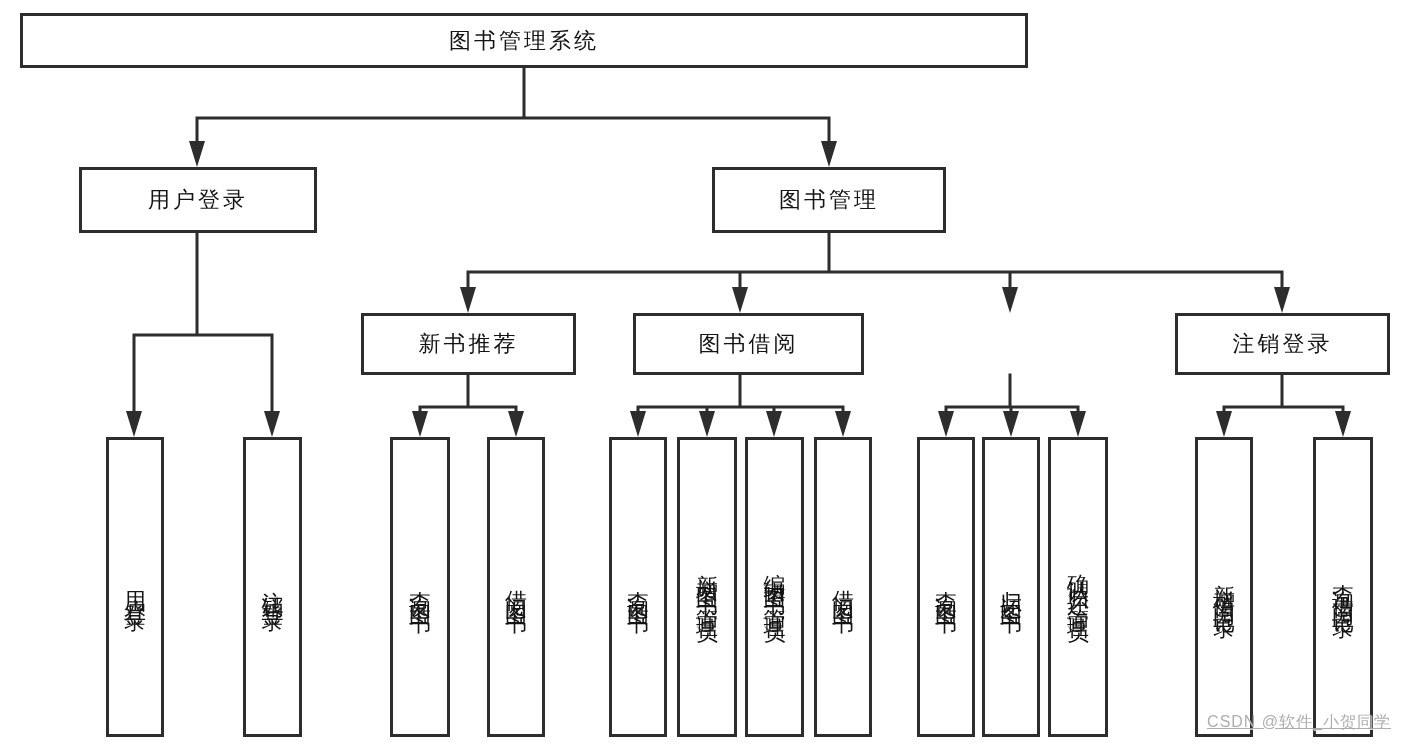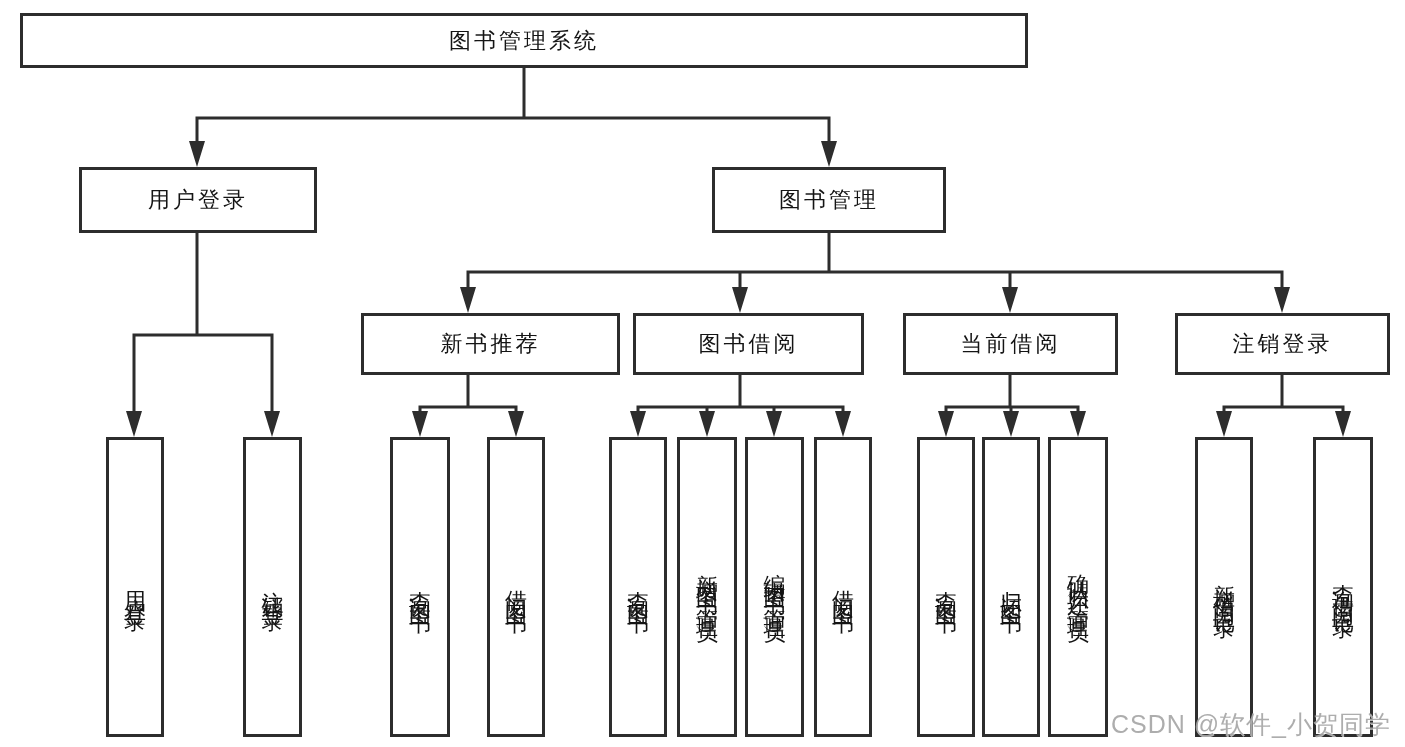--- a/index.html
+++ b/index.html
@@ -57,27 +57,28 @@
     text-orientation: mixed;
     font-size: 22px;
     letter-spacing: 7px;
     line-height: 1;
     white-space: nowrap;
     color: #141414;
   }
   #watermark {
     position: absolute;
     right: 14px;
-    bottom: 6px;
+    bottom: 14px;
     z-index: 3;
-    font-size: 25px;
+    font-size: 16px;
     color: rgba(166, 166, 166, 0.92);
     text-shadow: 1px 1px 0 rgba(255, 255, 255, 0.65);
     letter-spacing: 1px;
     white-space: nowrap;
+    text-decoration: underline;
   }
 </style>
 </head>
 <body>
 
 <div id="stage">
 
   <svg id="connectors" width="1405" height="747" viewBox="0 0 1405 747">
     <g>
       <path class="lines" d="M524 68 V118 M197 118 H829 M197 118 V145 M829 118 V145"></path>
@@ -113,28 +114,25 @@
     <span>图书管理系统</span>
   </div>
 
   <div class="node hbox" style="left:79px; top:167px; width:238px; height:66px;">
     <span>用户登录</span>
   </div>
   <div class="node hbox" style="left:712px; top:167px; width:234px; height:66px;">
     <span>图书管理</span>
   </div>
 
-  <div class="node hbox" style="left:361px; top:313px; width:259px; height:62px;">
+  <div class="node hbox" style="left:361px; top:313px; width:215px; height:62px;">
     <span>新书推荐</span>
   </div>
   <div class="node hbox" style="left:633px; top:313px; width:231px; height:62px;">
     <span>图书借阅</span>
-  </div>
-  <div class="node hbox" style="left:903px; top:313px; width:215px; height:62px;">
-    <span>当前借阅</span>
   </div>
   <div class="node hbox" style="left:1175px; top:313px; width:215px; height:62px;">
     <span>注销登录</span>
   </div>
 
   <div class="node vbox" style="left:106px; top:437px; width:58px; height:300px;">
     <span>用户登录</span>
   </div>
   <div class="node vbox" style="left:243px; top:437px; width:59px; height:300px;">
     <span>注销登录</span>

